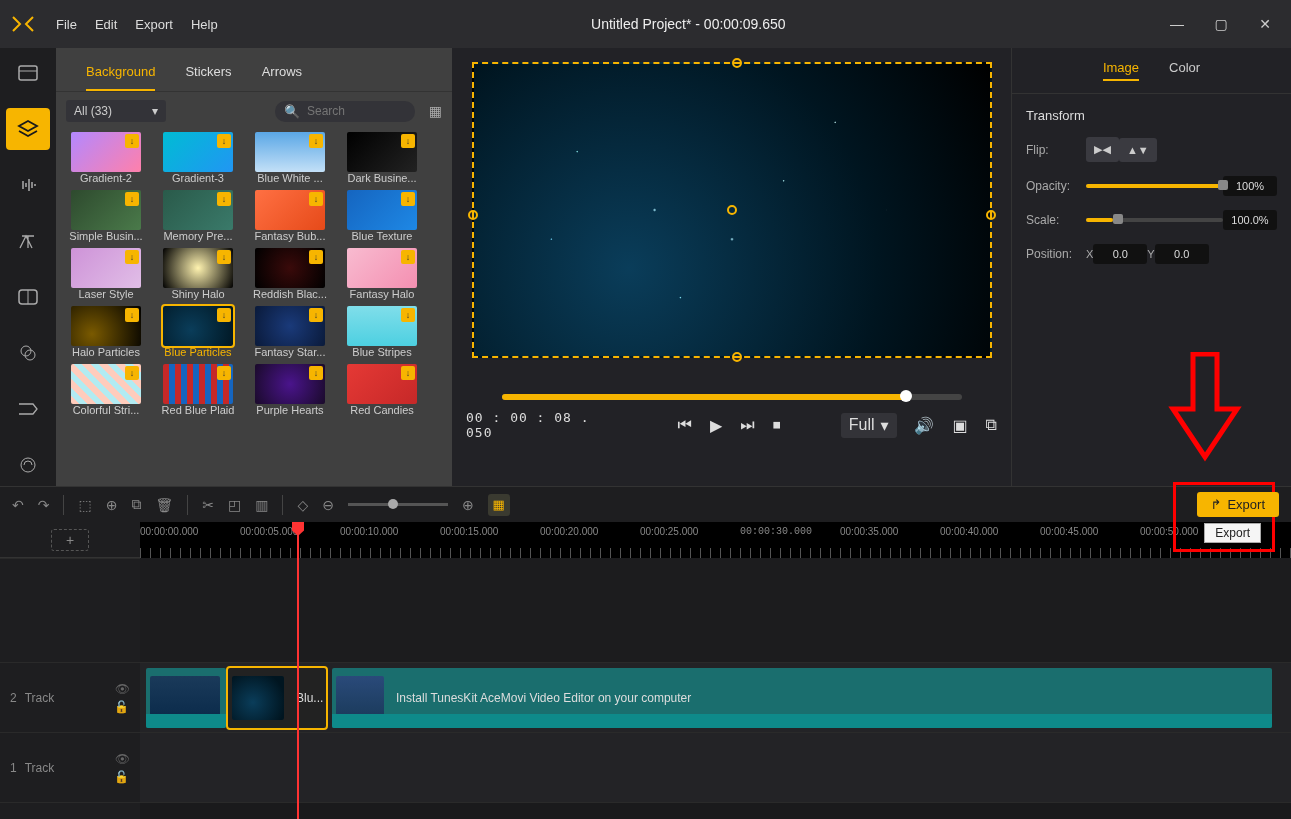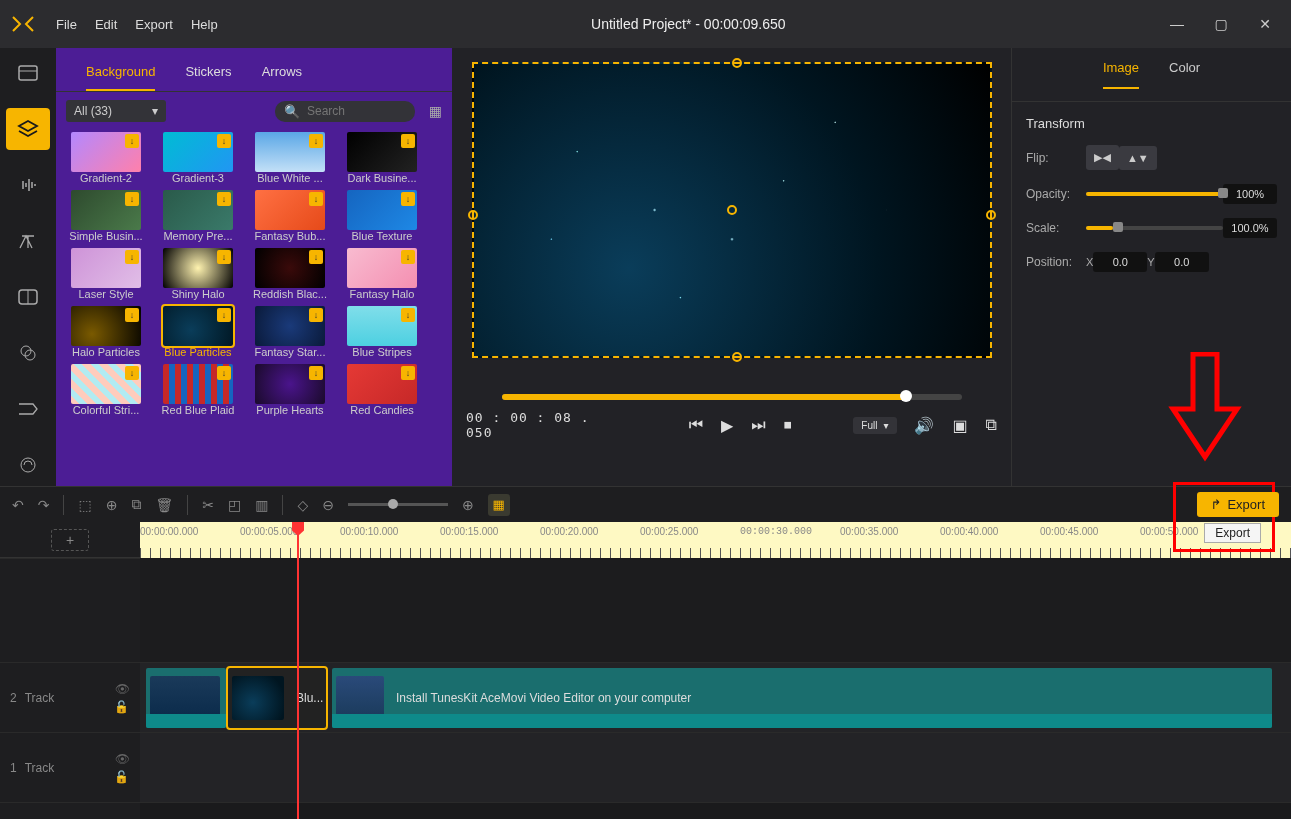--- a/index.html
+++ b/index.html
@@ -14,21 +14,21 @@
 .winbtns { display: flex; gap: 8px; }
 .winbtn { width: 36px; height: 28px; display: flex; align-items: center; justify-content: center; color: #ccc; cursor: pointer; font-size: 14px; }
 
 
 .main { display: flex; height: 438px; background: #222226; }
 .sidebar { width: 56px; background: #1e1e20; display: flex; flex-direction: column; align-items: center; padding-top: 4px; gap: 14px; }
 .sidebar .tool { width: 44px; height: 44px; display: flex; align-items: center; justify-content: center; color: #aaa; cursor: pointer; border-radius: 4px; }
 .sidebar .tool.sel { background: #f7b500; color: #1a1a1a; }
 
 
-.assets { width: 396px; background: #4c1d95; display: flex; flex-direction: column; }
+.assets { width: 396px; background: #404040; display: flex; flex-direction: column; }
 .asset-tabs { display: flex; gap: 30px; padding: 10px 30px 0; border-bottom: 1px solid #333; }
 .asset-tabs span { padding: 6px 0 10px; color: #ddd; cursor: pointer; }
 .asset-tabs span.sel { color: #f7b500; border-bottom: 2px solid #f7b500; }
 .asset-bar { display: flex; align-items: center; gap: 8px; padding: 8px 10px; }
 .asset-dd { background: #333338; color: #ccc; border: none; padding: 4px 8px; border-radius: 3px; width: 100px; font-size: 12px; display: flex; align-items: center; justify-content: space-between; }
 .asset-search { flex: 1; background: #333338; border-radius: 10px; padding: 3px 10px; display: flex; align-items: center; gap: 6px; max-width: 140px; margin-left: auto; }
 .asset-search input { background: transparent; border: none; outline: none; color: #ccc; width: 90px; font-size: 12px; }
 .grid-icon { color: #aaa; cursor: pointer; font-size: 14px; margin-left: 6px; }
 .asset-grid { flex: 1; overflow: auto; padding: 2px 10px; }
 .row { display: flex; gap: 12px; margin-bottom: 6px; }
@@ -51,26 +51,26 @@
   radial-gradient(circle 2px at 15% 60%, #7df 0%, transparent 60%),
   radial-gradient(circle 2px at 60% 40%, #bff 0%, transparent 60%),
   radial-gradient(circle 3px at 35% 50%, #aef 0%, transparent 60%); }
 .handle { position: absolute; width: 10px; height: 10px; border: 2px solid #f7b500; border-radius: 50%; background: transparent; }
 .scrub { width: 460px; margin: 36px 0 10px; position: relative; height: 6px; background: #444; border-radius: 3px; }
 .scrub-fill { position: absolute; left: 0; top: 0; height: 6px; background: #f7b500; border-radius: 3px; }
 .scrub-knob { position: absolute; top: -4px; width: 12px; height: 12px; background: #fff; border-radius: 50%; }
 .controls { display: flex; align-items: center; gap: 18px; color: #ddd; }
 .controls .tc { font-family: monospace; font-size: 13px; letter-spacing: 1px; }
 .ctrl-btn { cursor: pointer; font-size: 16px; }
-.full-dd { background: #333338; padding: 3px 8px; border-radius: 3px; font-size: 10px; display: flex; gap: 6px; align-items: center; }
+.full-dd { background: #333338; padding: 3px 8px; border-radius: 3px; font-size: 16px; display: flex; gap: 6px; align-items: center; }
 
 
 .props { width: 280px; background: #222226; border-left: 1px solid #333; }
 .prop-tabs { display: flex; justify-content: center; gap: 30px; padding: 12px 0; border-bottom: 1px solid #333; }
-.prop-tabs span { color: #ccc; cursor: pointer; padding-bottom: 12px; }
+.prop-tabs span { color: #ccc; cursor: pointer; padding-bottom: 4px; }
 .prop-tabs span.sel { color: #f7b500; border-bottom: 2px solid #f7b500; }
 .prop-body { padding: 14px; }
 .prop-title { color: #ddd; margin-bottom: 14px; font-size: 13px; }
 .prop-row { display: flex; align-items: center; gap: 0; margin-bottom: 14px; }
 .prop-row .lbl { width: 60px; color: #aaa; font-size: 12px; }
 .btn-sm { background: #3a3a40; padding: 6px 8px; border-radius: 3px; color: #ccc; cursor: pointer; font-size: 11px; }
 .slider { flex: 1; height: 4px; background: #444; position: relative; border-radius: 2px; }
 .slider-fill { position: absolute; left: 0; height: 4px; background: #f7b500; border-radius: 2px; }
 .slider-knob { position: absolute; top: -4px; width: 10px; height: 10px; background: #888; border-radius: 2px; }
 .val { background: #111; padding: 4px 8px; border-radius: 3px; font-size: 11px; width: 54px; text-align: center; color: #ddd; }
@@ -94,21 +94,21 @@
 .timeline { height: 297px; background: #1a1a1c; display: flex; }
 .tl-left { width: 140px; background: #1e1e20; display: flex; flex-direction: column; }
 .tl-add { height: 36px; display: flex; align-items: center; justify-content: center; border-bottom: 1px solid #333; }
 .tl-add-btn { border: 1px dashed #555; padding: 2px 14px; border-radius: 3px; color: #888; cursor: pointer; font-size: 14px; }
 .track-head { height: 70px; border-bottom: 1px solid #2a2a2a; display: flex; align-items: center; padding: 0 10px; color: #888; font-size: 12px; gap: 8px; }
 .track-head.first { height: 105px; border-top: 1px solid #2a2a2a; }
 .track-num { color: #888; }
 .track-lbl { flex: 1; }
 .track-icons { display: flex; flex-direction: column; gap: 4px; color: #666; font-size: 12px; }
 .tl-right { flex: 1; position: relative; overflow: hidden; }
-.ruler { height: 36px; background: #fef9c3; position: relative; font-size: 10px; color: #888; }
+.ruler { height: 36px; background: #000000; position: relative; font-size: 10px; color: #888; }
 .ruler .mark { position: absolute; top: 4px; }
 .ruler .ticks { position: absolute; bottom: 0; left: 0; right: 0; height: 10px; background: repeating-linear-gradient(90deg, #555 0 1px, transparent 1px 10px); }
 .playhead { position: absolute; top: 0; bottom: 0; width: 2px; background: #ff3333; z-index: 10; }
 .playhead::before { content: ""; position: absolute; top: 0; left: -5px; width: 12px; height: 14px; background: #ff3333; clip-path: polygon(0 0, 100% 0, 100% 60%, 50% 100%, 0 60%); }
 .tracks { position: relative; }
 .track-row { height: 70px; border-bottom: 1px solid #2a2a2a; position: relative; background: #232326; }
 .track-row.spacer { height: 105px; background: #1c1c1e; }
 .clip { position: absolute; top: 5px; height: 60px; background: #1a6e6e; border-radius: 2px; overflow: hidden; display: flex; align-items: center; }
 .clip.sel { outline: 2px solid #f7b500; background: #222; }
 .clip-thumb { width: 70px; height: 44px; margin: 0 4px; background: #1a3a4a; border-radius: 2px; }

